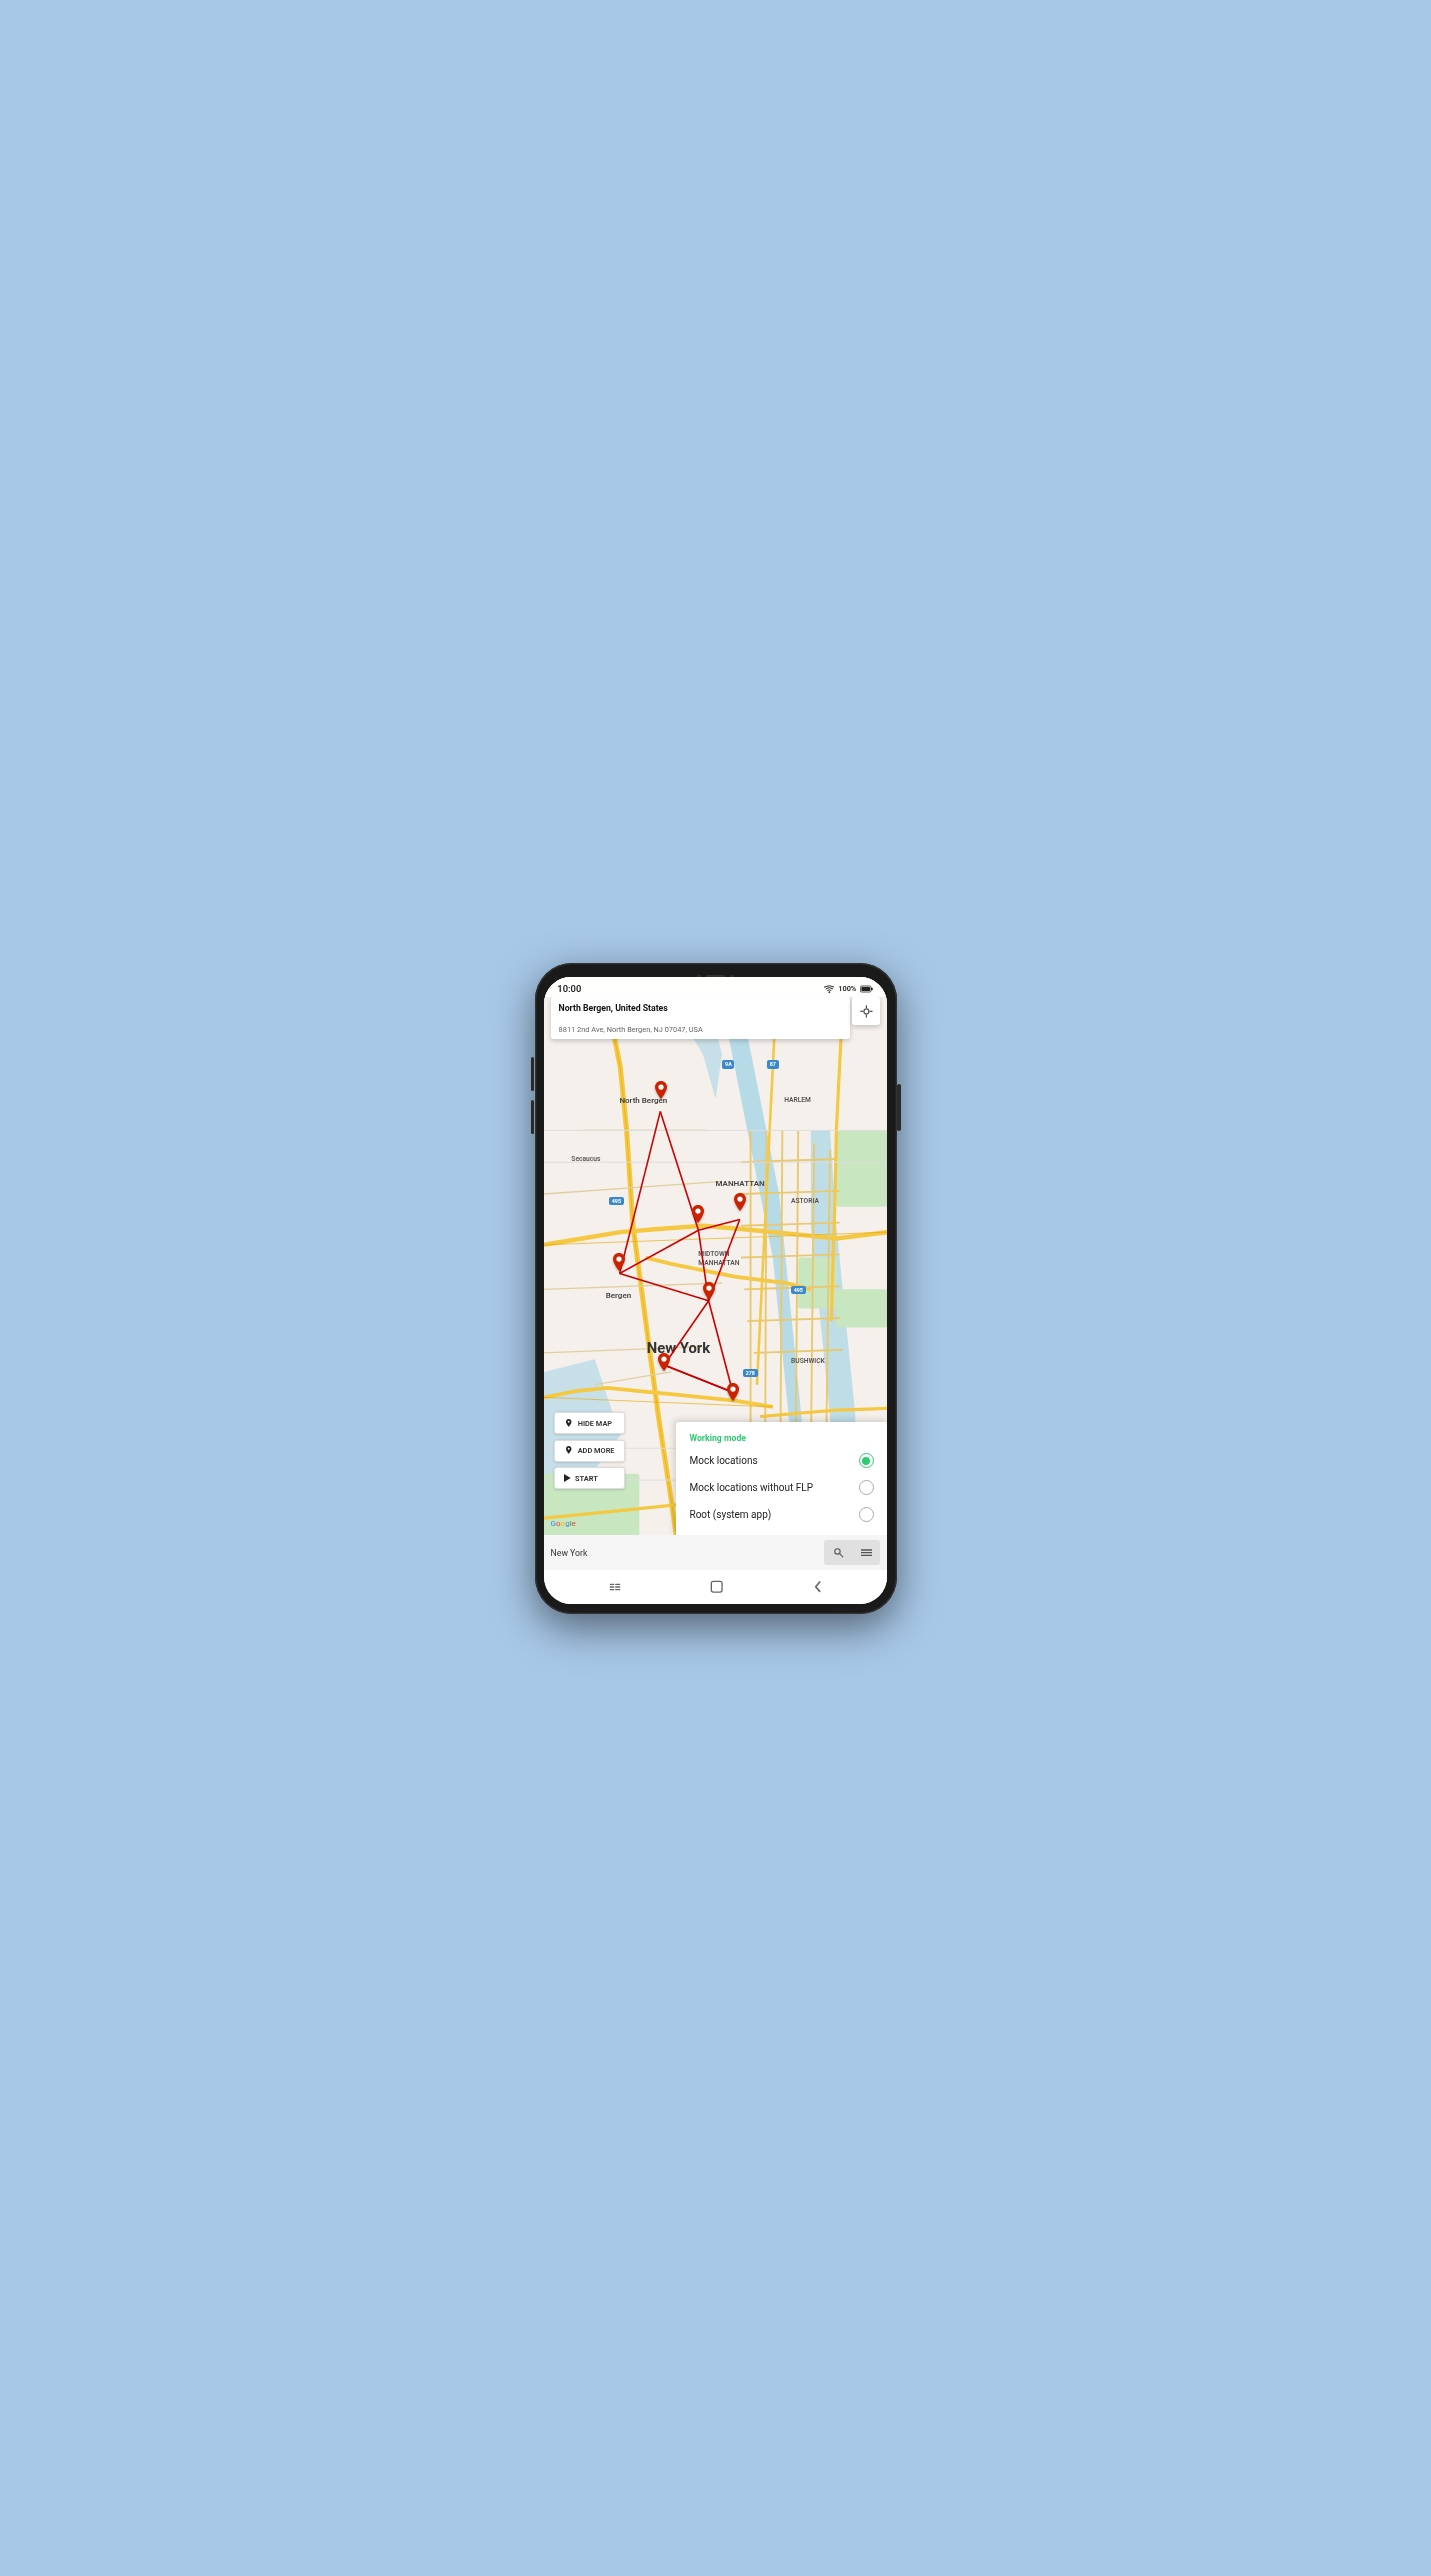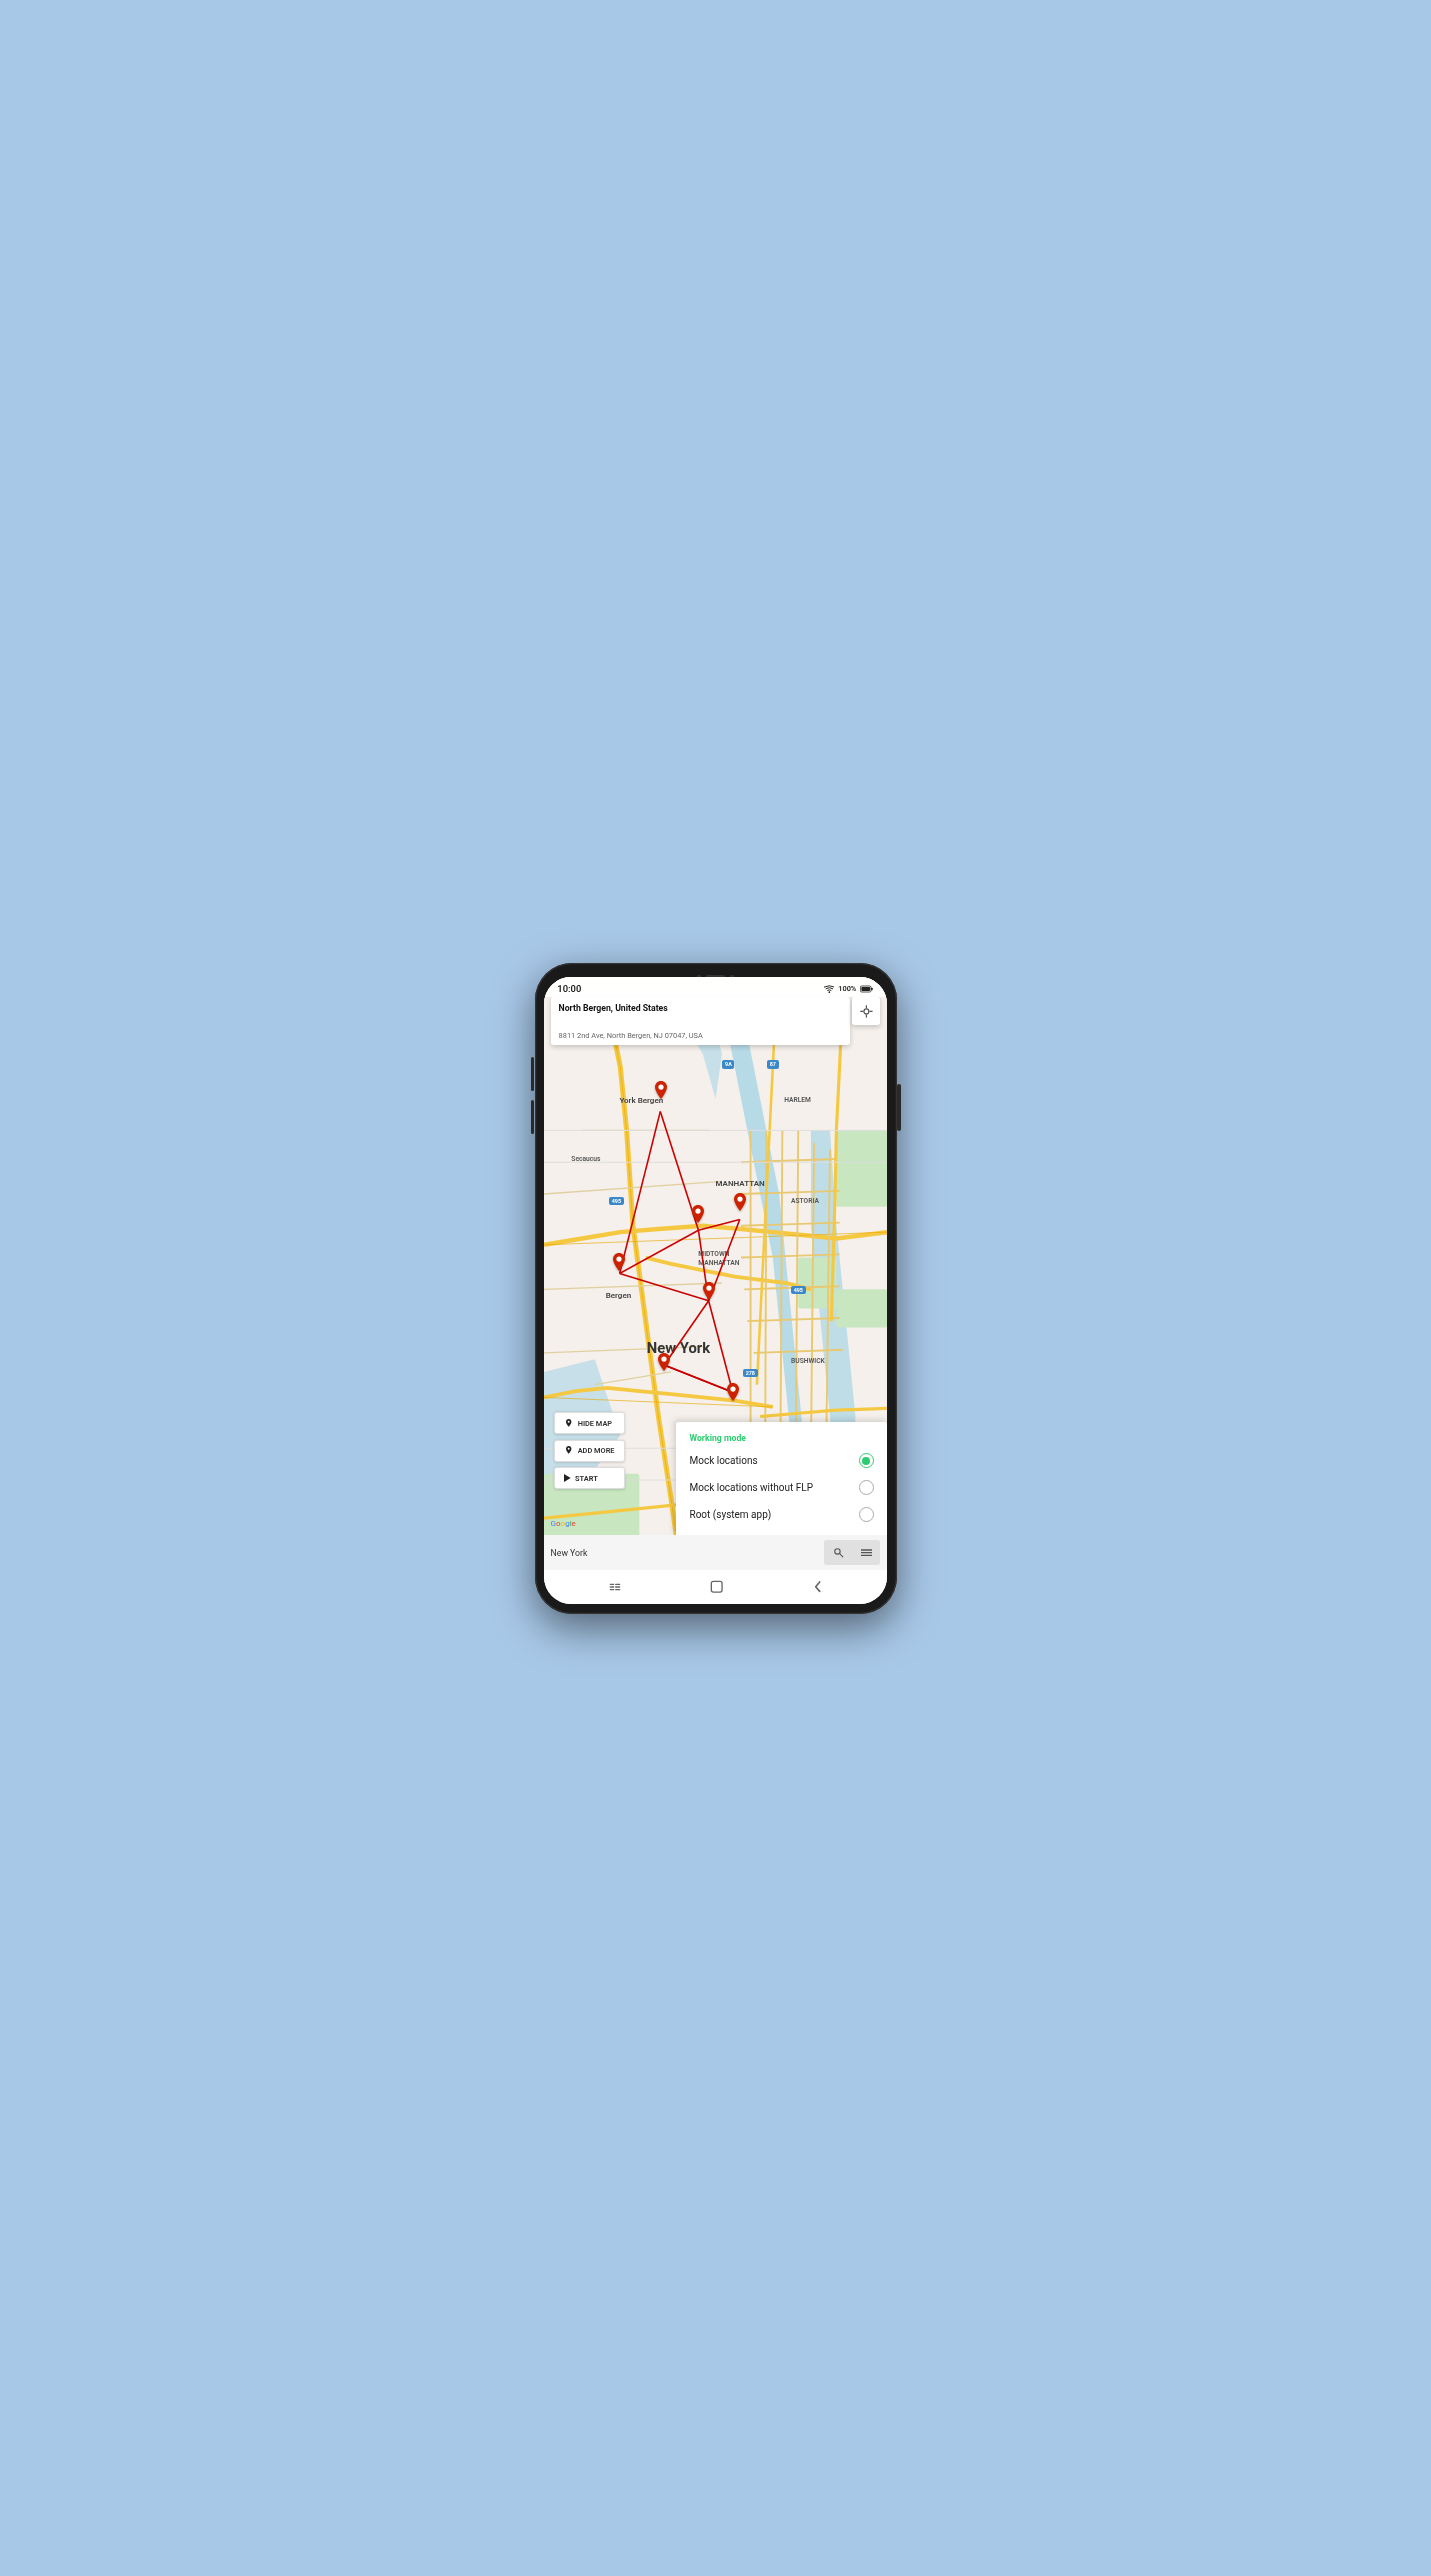--- a/index.html
+++ b/index.html
@@ -168,21 +168,21 @@
 
     .search-city {
       font-size: 8.7px;
       font-weight: 700;
       color: #111;
     }
 
     .search-address {
       font-size: 7.4px;
       color: #666;
-      margin-top: 18px;
+      margin-top: 12px;
     }
 
     .location-btn {
       position: absolute;
       top: 20px;
       right: 6.7px;
       width: 28px;
       height: 28px;
       background: white;
       border-radius: 2.7px;
@@ -536,21 +536,21 @@
           <line x1="119" y1="425" x2="243" y2="357" stroke="#cc0000" stroke-width="2.5"></line>
           <line x1="243" y1="357" x2="259" y2="468" stroke="#cc0000" stroke-width="2.5"></line>
           <line x1="308" y1="340" x2="259" y2="468" stroke="#cc0000" stroke-width="2.5"></line>
           <line x1="119" y1="425" x2="259" y2="468" stroke="#cc0000" stroke-width="2.5"></line>
           <line x1="259" y1="468" x2="189" y2="569" stroke="#cc0000" stroke-width="2.5"></line>
           <line x1="189" y1="569" x2="297" y2="612" stroke="#cc0000" stroke-width="2.5"></line>
           <line x1="297" y1="612" x2="189" y2="569" stroke="#cc0000" stroke-width="2.5"></line>
           <line x1="259" y1="468" x2="297" y2="612" stroke="#cc0000" stroke-width="2.5"></line>
         </svg>
 
-        <div class="map-label medium" style="left:22%;top:20%;">York Bergen</div>
+        <div class="map-label medium" style="left:22%;top:20%;">North Bergen</div>
         <div class="map-label" style="left:8%;top:30%;">Secaucus</div>
         <div class="map-label medium" style="left:50%;top:34%;">MANHATTAN</div>
         <div class="map-label" style="left:70%;top:20%;">HARLEM</div>
         <div class="map-label" style="left:45%;top:46%;line-height:1.4;">MIDTOWN<br>MANHATTAN</div>
         <div class="map-label" style="left:72%;top:37%;">ASTORIA</div>
         <div class="map-label medium" style="left:18%;top:53%;">Bergen</div>
         <div class="map-label large" style="left:30%;top:61%;font-size:14.8px;">New York</div>
         <div class="map-label" style="left:72%;top:64%;">BUSHWICK</div>
         <div class="map-label" style="left:65%;top:88%;line-height:1.3;">SHEEPSHEAD<br>BAY</div>
 

